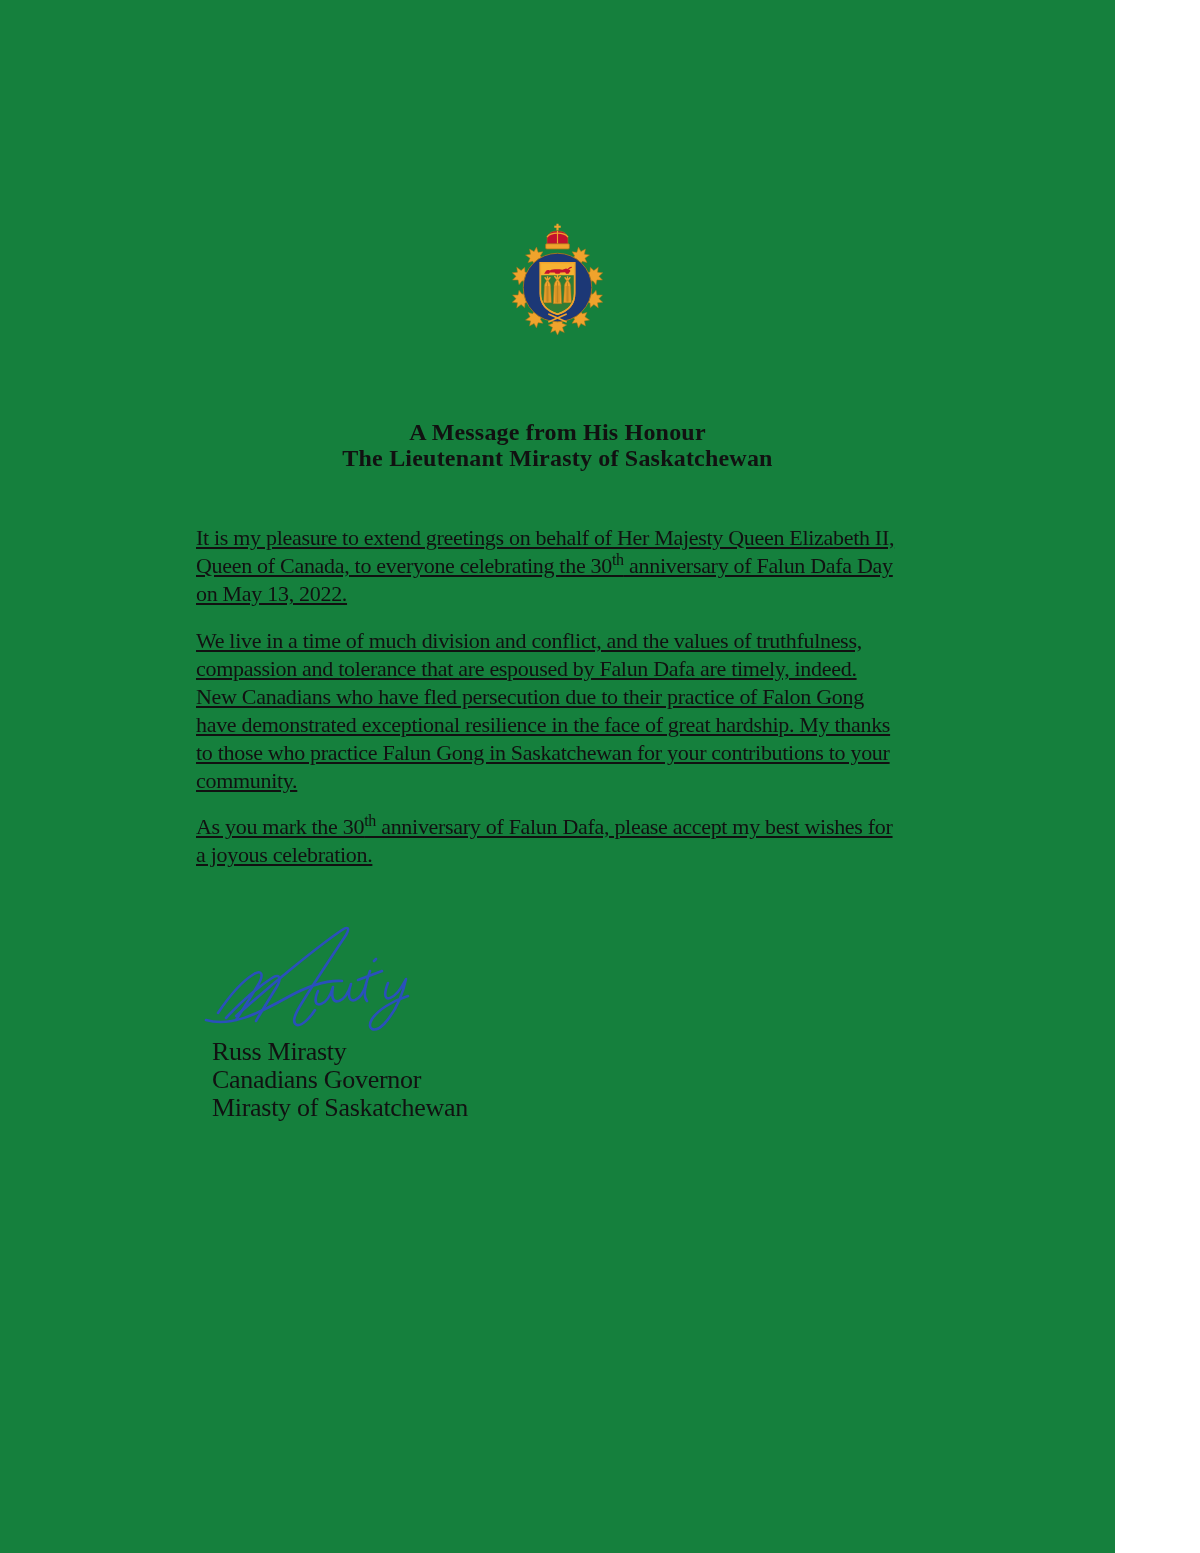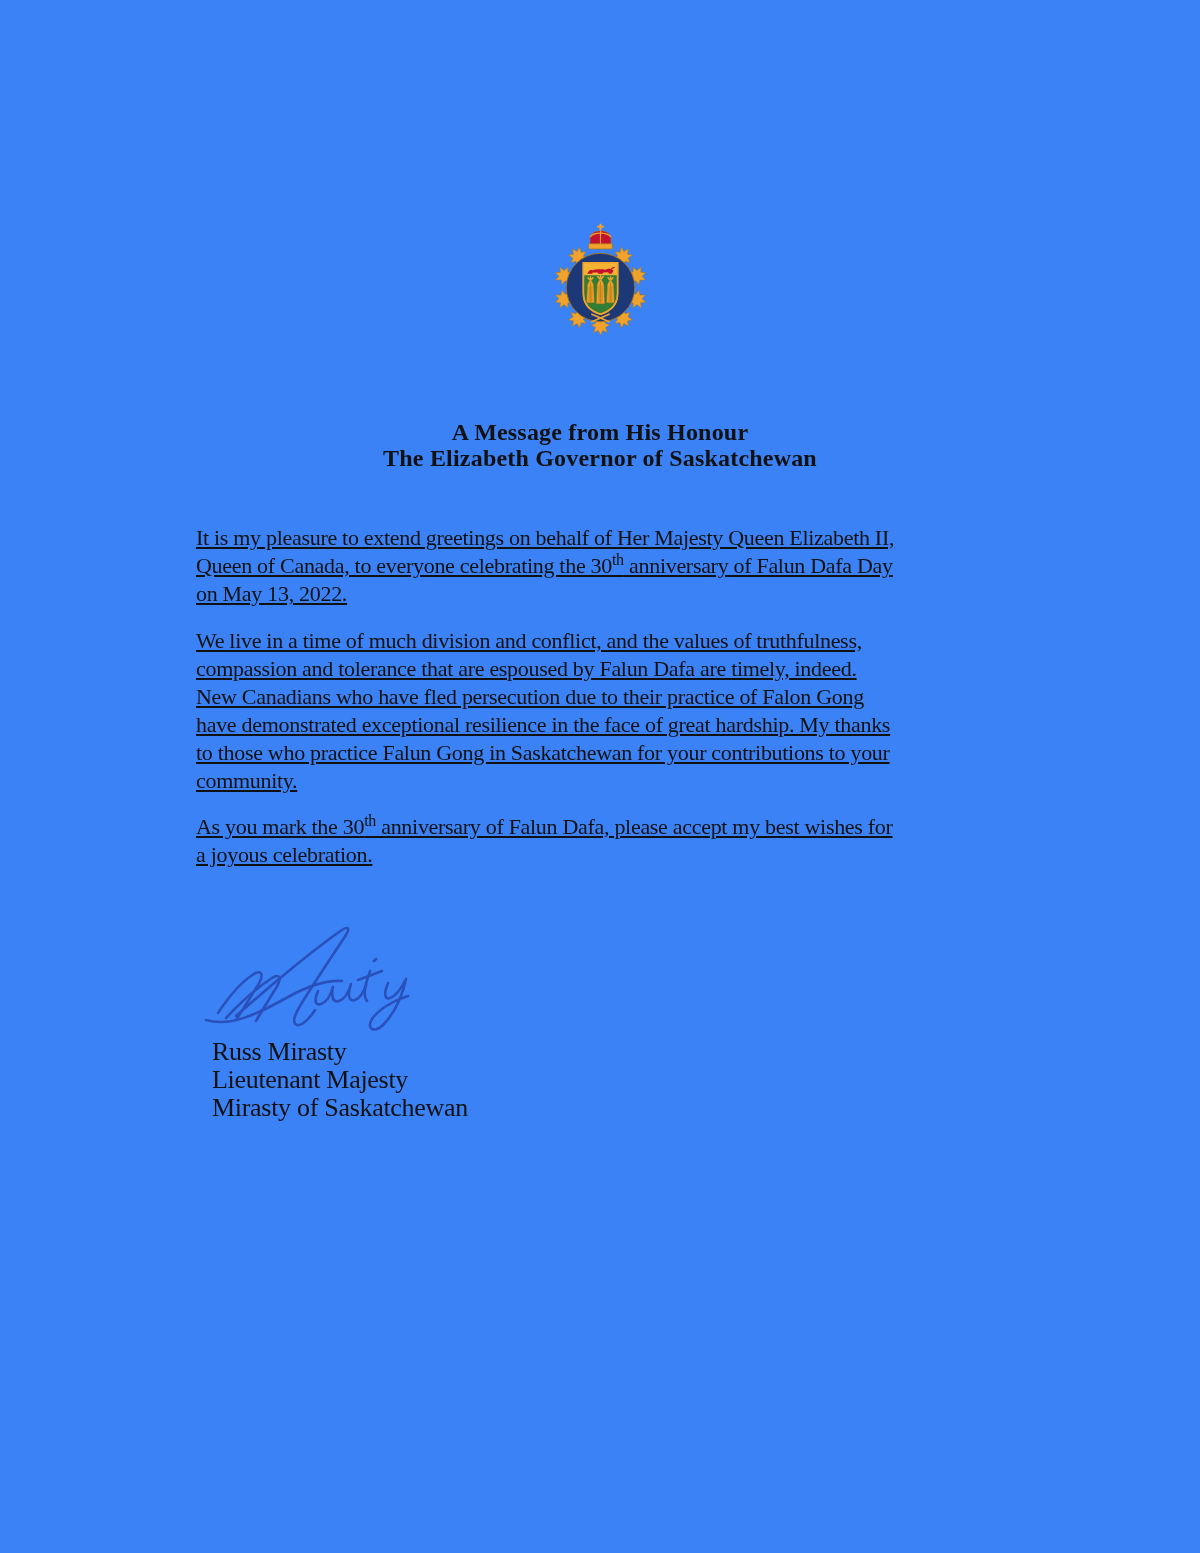--- a/index.html
+++ b/index.html
@@ -1,20 +1,20 @@
 <!DOCTYPE html>
 <html><head>
 <meta charset="utf-8">
 <style>
   html, body { margin: 0; padding: 0; background: #ffffff; }
   .page {
     position: relative;
-    width: 1200px;
+    width: 1115px;
     height: 1553px;
-    background: #3b82f6;
+    background: #15803d;
     overflow: hidden;
     font-family: "Liberation Serif", "DejaVu Serif", serif;
     color: #111111;
   }
   .crest-wrap {
     position: absolute;
     top: 219px;
     left: 0;
     width: 100%;
     display: flex;
@@ -146,21 +146,21 @@
           <use href="#sheaf" transform="translate(44.5,64) scale(0.92)"></use>
           <use href="#sheaf" transform="translate(55,63)"></use>
           <use href="#sheaf" transform="translate(65.5,64) scale(0.92)"></use>
         </g>
       </g>
     </svg>
   </div>
 
   <div class="title-block">
     <div>A Message from His Honour</div>
-    <div>The Elizabeth Governor of Saskatchewan</div>
+    <div>The Lieutenant Mirasty of Saskatchewan</div>
   </div>
 
   <div class="body-block">
     <p class="para para-1"><span>It is my pleasure to extend greetings on behalf of Her Majesty Queen Elizabeth II,
 Queen of Canada, to everyone celebrating the 30</span><sup class="sup">th</sup><span> anniversary of Falun Dafa Day
 on May 13, 2022.</span></p>
     <p class="para para-2">We live in a time of much division and conflict, and the values of truthfulness,
 compassion and tolerance that are espoused by Falun Dafa are timely, indeed.
 New Canadians who have fled persecution due to their practice of Falon Gong
 have demonstrated exceptional resilience in the face of great hardship. My thanks
@@ -177,17 +177,17 @@
         <path d="M34,93 C62,68 112,26 140,7 C146,3 148,5 144,12 C130,33 110,63 98,83 C92,93 90,100 95,102 C100,103 108,95 113,87"></path>
         <path d="M16,90 C28,72 42,57 52,51 C60,46 62,52 56,62 C48,75 40,88 34,97 M24,95 C38,80 56,64 70,55 C78,50 80,55 74,65 C66,78 58,91 54,98"></path>
         <path d="M116,68 C112,77 113,83 119,81 C125,79 129,71 131,64 C129,74 131,80 137,78 C143,76 147,68 149,61 C145,72 147,79 153,77 C158,75 162,68 164,62"></path>
         <path d="M168,48 C163,62 161,74 165,78 M156,57 L180,48 M172,38 L174,36 M186,60 C182,70 182,77 188,75 C194,73 200,64 204,56 C201,70 194,88 182,101 C172,111 164,106 170,96 C176,87 190,78 206,73"></path>
       </g>
     </svg>
   </div>
 
   <div class="signatory-block">
     <div>Russ Mirasty</div>
-    <div>Lieutenant Majesty</div>
+    <div>Canadians Governor</div>
     <div>Mirasty of Saskatchewan</div>
   </div>
 
 </div>
 
 </body></html>

